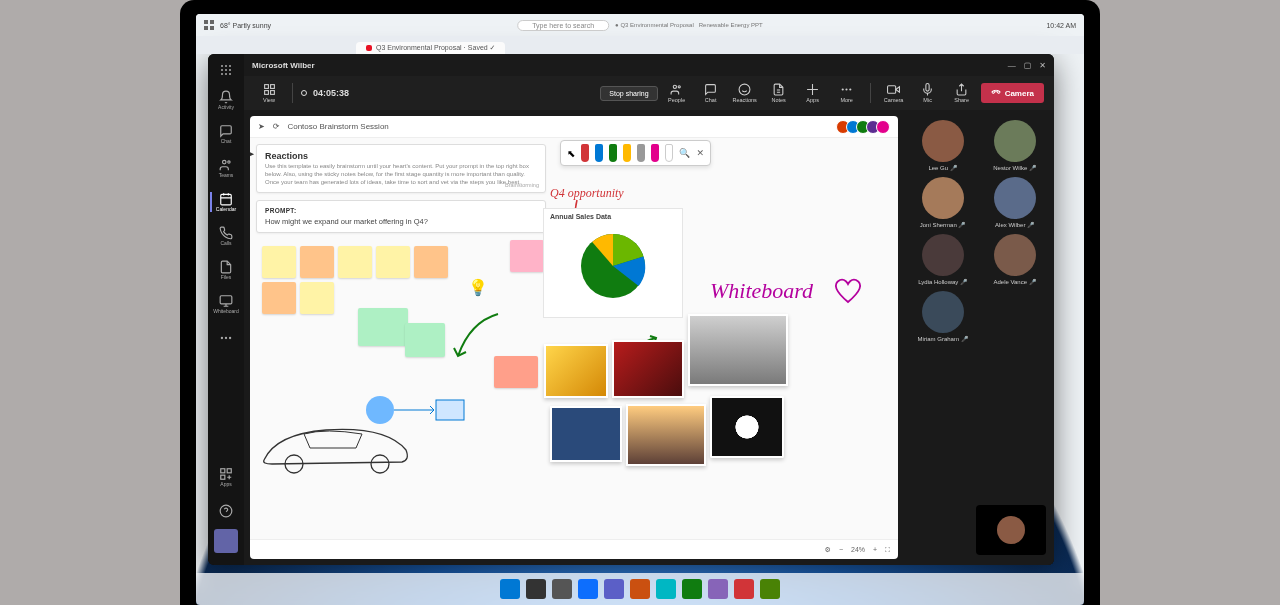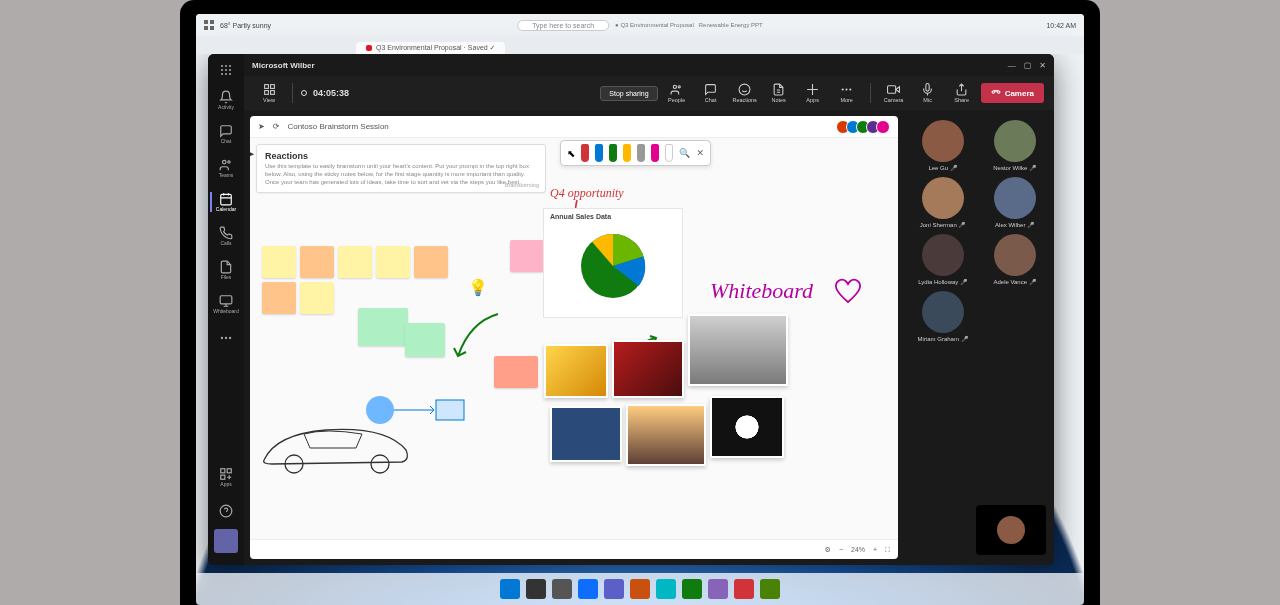--- a/index.html
+++ b/index.html
@@ -317,20 +317,24 @@
               <span style="font-size:9px;color:#666">✕</span>
             </div>
 
             <div class="card" style="top:6px;left:6px;width:290px">
               <div style="position:absolute;left:-10px;top:4px;font-size:9px">➤</div>
               <div class="card-title">Reactions</div>
               <div class="card-body">Use this template to easily brainstorm until your heart's content. Put your prompt in the top right box below. Also, using the sticky notes below, for the first stage quantity is more important than quality. Once your team has generated lots of ideas, take time to sort and vet via the steps you like best.</div>
               <div style="position:absolute;right:6px;bottom:4px;font-size:5.5px;color:#aaa">Brainstorming</div>
             </div>
 
+            <div class="card prompt-card" style="top:62px;left:6px;width:290px">
+              <div style="font-size:6.5px;font-weight:700;letter-spacing:.3px">PROMPT:</div>
+              <div class="q">How might we expand our market offering in Q4?</div>
+            </div>
 
             <div class="sticky" style="top:108px;left:12px;background:#fff3a6"></div>
             <div class="sticky" style="top:108px;left:50px;background:#ffc48a"></div>
             <div class="sticky" style="top:108px;left:88px;background:#fff3a6"></div>
             <div class="sticky" style="top:108px;left:126px;background:#fff3a6"></div>
             <div class="sticky" style="top:108px;left:164px;background:#ffc48a"></div>
             <div class="sticky" style="top:144px;left:12px;background:#ffc48a"></div>
             <div class="sticky" style="top:144px;left:50px;background:#fff3a6"></div>
             <div class="sticky" style="top:102px;left:260px;background:#ffb3c8"></div>
             <div class="sticky" style="top:170px;left:108px;background:#aef0c4;width:50px;height:38px"></div>

